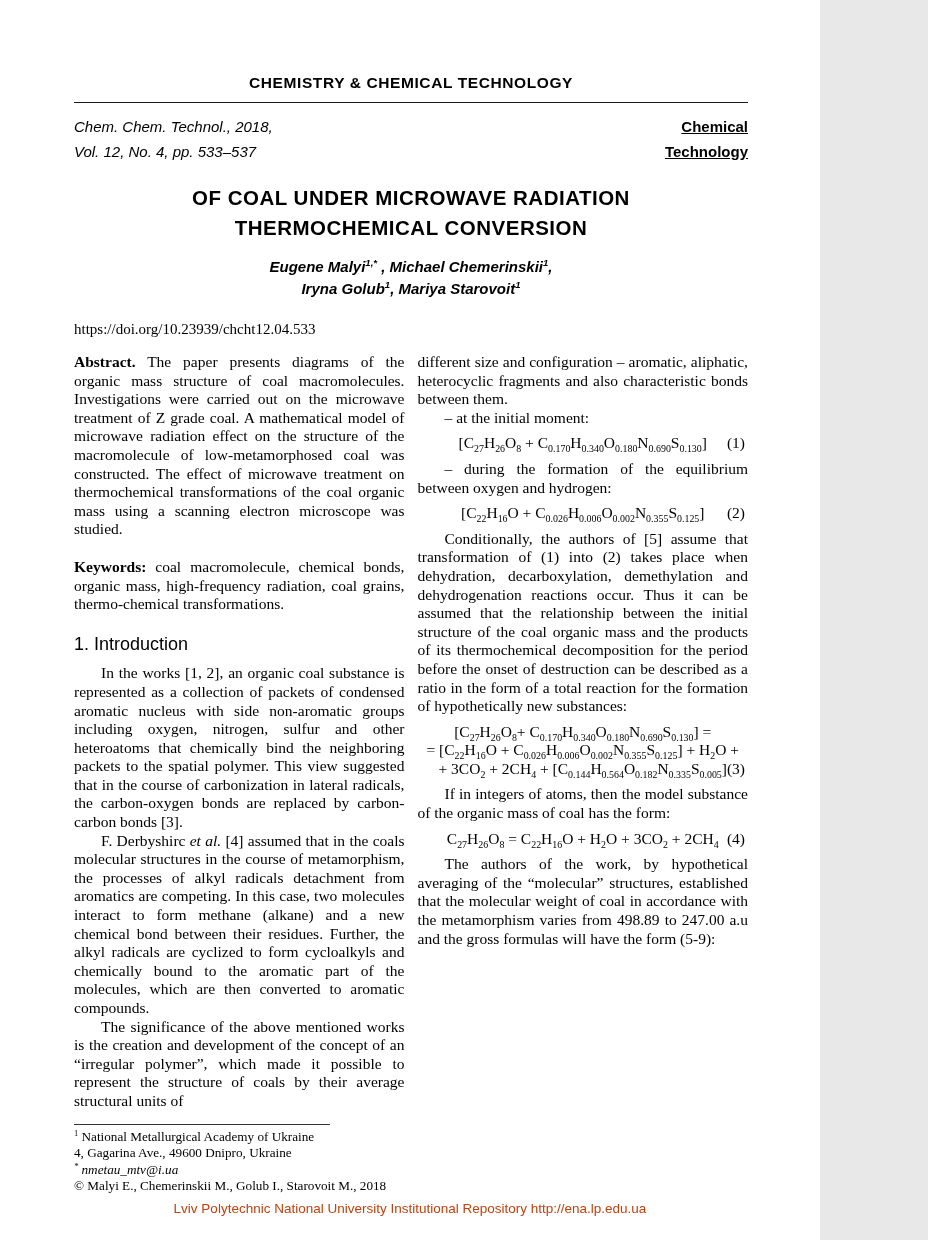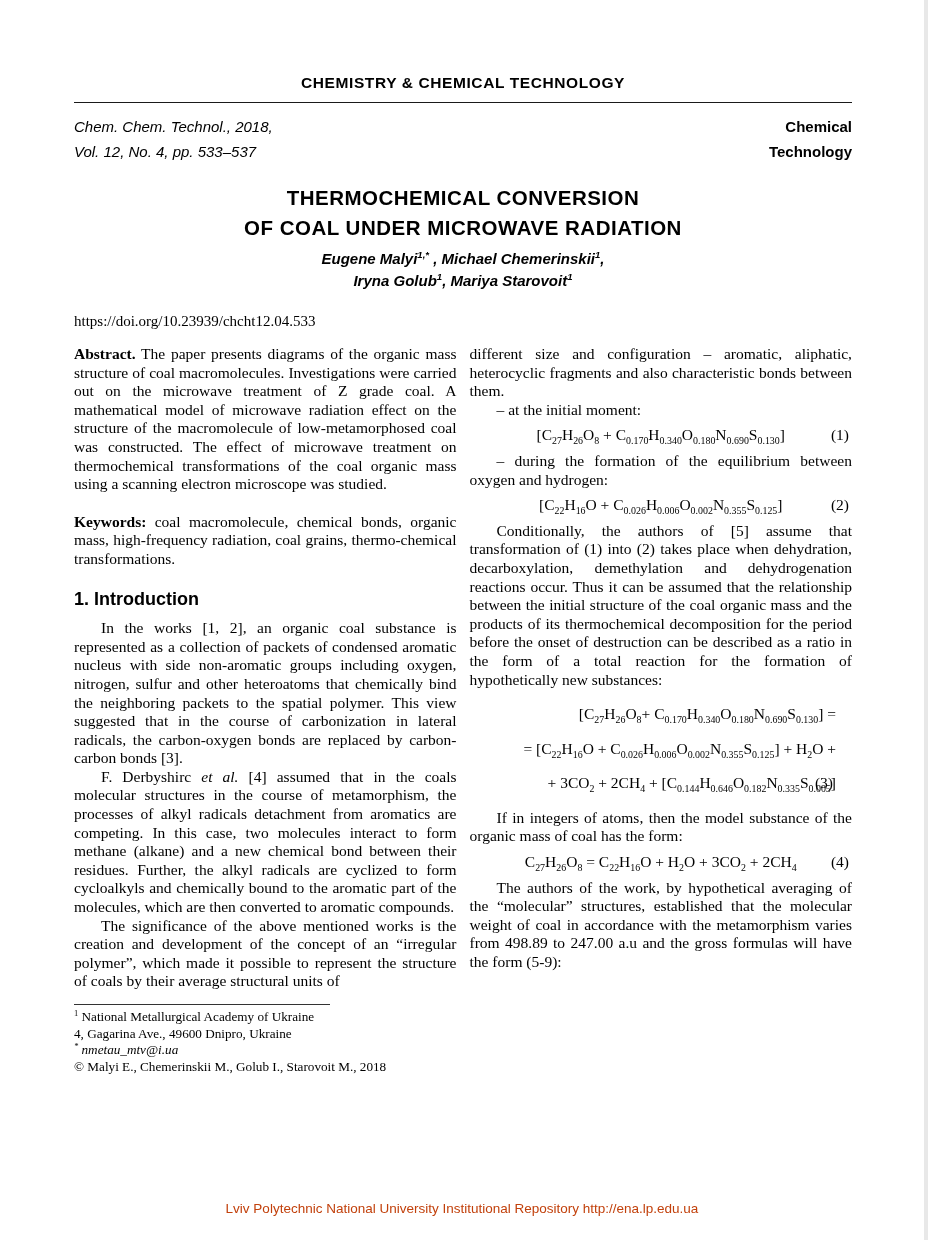--- a/index.html
+++ b/index.html
@@ -4,21 +4,21 @@
 <style>
   * { margin: 0; padding: 0; box-sizing: border-box; }
   html, body { background: #e8e8e8; }
   body {
     width: 928px;
     font-family: "Liberation Serif", serif;
     color: #000;
   }
   .page {
     position: relative;
-    width: 924px;
+    width: 820px;
     height: 1240px;
     background: #ffffff;
     padding: 74px 72px 0 74px;
     overflow: hidden;
   }
   .running-head {
     text-align: center;
     font-family: "Liberation Sans", sans-serif;
     font-weight: bold;
     font-size: 15.5px;
@@ -32,68 +32,68 @@
   .journal-row {
     display: flex;
     justify-content: space-between;
     margin-top: 11px;
     font-family: "Liberation Sans", sans-serif;
     font-size: 15px;
     line-height: 25px;
     align-items: center;
   }
   .journal-citation { font-style: italic; }
-  .journal-name { font-weight: bold; text-align: right; }
+  .journal-name { font-weight: bold; text-align: right; text-decoration: underline; }
   .paper-title {
     text-align: center;
     font-family: "Liberation Sans", sans-serif;
     font-weight: bold;
     font-size: 20.5px;
     line-height: 30px;
     letter-spacing: 0.5px;
     margin-top: 19px;
   }
   .authors {
     text-align: center;
     font-family: "Liberation Sans", sans-serif;
     font-weight: bold;
     font-style: italic;
     font-size: 15px;
     line-height: 22px;
-    margin-top: 5px;
+    margin-top: 13px;
   }
   .doi { font-size: 15px; margin-top: 21px; }
   .columns { display: flex; gap: 13px; margin-top: 15px; }
   .col {
     flex: 1;
     min-width: 0;
     font-size: 15.5px;
     line-height: 18.6px;
     text-align: justify;
   }
   .col p.indent { text-indent: 27px; }
   .kw { margin-top: 19px; }
   .section-heading {
     font-family: "Liberation Sans", sans-serif;
-    font-weight: bold;
+    font-weight: normal;
     font-size: 18px;
     text-align: left;
     margin: 21px 0 11px 0;
   }
   .lead { font-weight: bold; }
   .it { font-style: italic; }
   .eq {
     position: relative;
     text-align: center;
     margin: 7px 0;
     text-indent: 0;
   }
   .eq .eq-num { position: absolute; right: 3px; }
   .eq-block { margin: 7px 0; }
-  .eq-block .eq { margin: 16px; text-align: right; }
+  .eq-block .eq { margin: 0; }
   sub { font-size: 0.64em; line-height: 0; }
   sup { font-size: 0.64em; line-height: 0; }
   .footnote-rule {
     border: none;
     border-top: 1.2px solid #333;
     width: 256px;
     margin: 13px 0 4px 0;
   }
   .footnotes {
     font-size: 13.2px;
@@ -124,22 +124,22 @@
       <div>Chem. Chem. Technol., 2018,</div>
       <div>Vol. 12, No. 4, pp. 533–537</div>
     </div>
     <div class="journal-name">
       <div>Chemical</div>
       <div>Technology</div>
     </div>
   </div>
 
   <div class="paper-title">
+    <div>OF COAL UNDER MICROWAVE RADIATION</div>
     <div>THERMOCHEMICAL CONVERSION</div>
-    <div>OF COAL UNDER MICROWAVE RADIATION</div>
   </div>
 
   <div class="authors">
     <div>Eugene Malyi<sup>1,*</sup> , Michael Chemerinskii<sup>1</sup>,</div>
     <div>Iryna Golub<sup>1</sup>, Mariya Starovoit<sup>1</sup></div>
   </div>
 
   <div class="doi">https://doi.org/10.23939/chcht12.04.533</div>
 
   <div class="columns">
@@ -174,21 +174,21 @@
 
       <p class="indent">– during the formation of the equilibrium between oxygen and hydrogen:</p>
 
       <div class="eq"><span>[C<sub>22</sub>H<sub>16</sub>O + C<sub>0.026</sub>H<sub>0.006</sub>O<sub>0.002</sub>N<sub>0.355</sub>S<sub>0.125</sub>]</span><span class="eq-num">(2)</span></div>
 
       <p class="indent">Conditionally, the authors of [5] assume that transformation of (1) into (2) takes place when dehydration, decarboxylation, demethylation and dehydrogenation reactions occur. Thus it can be assumed that the relationship between the initial structure of the coal organic mass and the products of its thermochemical decomposition for the period before the onset of destruction can be described as a ratio in the form of a total reaction for the formation of hypothetically new substances:</p>
 
       <div class="eq-block">
         <div class="eq">[C<sub>27</sub>H<sub>26</sub>O<sub>8</sub>+ C<sub>0.170</sub>H<sub>0.340</sub>O<sub>0.180</sub>N<sub>0.690</sub>S<sub>0.130</sub>] =</div>
         <div class="eq">= [C<sub>22</sub>H<sub>16</sub>O + C<sub>0.026</sub>H<sub>0.006</sub>O<sub>0.002</sub>N<sub>0.355</sub>S<sub>0.125</sub>] + H<sub>2</sub>O +</div>
-        <div class="eq"><span>+ 3CO<sub>2</sub> + 2CH<sub>4</sub> + [C<sub>0.144</sub>H<sub>0.646</sub>O<sub>0.182</sub>N<sub>0.335</sub>S<sub>0.005</sub>]</span><span class="eq-num">(3)</span></div>
+        <div class="eq"><span>+ 3CO<sub>2</sub> + 2CH<sub>4</sub> + [C<sub>0.144</sub>H<sub>0.564</sub>O<sub>0.182</sub>N<sub>0.335</sub>S<sub>0.005</sub>]</span><span class="eq-num">(3)</span></div>
       </div>
 
       <p class="indent">If in integers of atoms, then the model substance of the organic mass of coal has the form:</p>
 
       <div class="eq"><span>C<sub>27</sub>H<sub>26</sub>O<sub>8</sub> = C<sub>22</sub>H<sub>16</sub>O + H<sub>2</sub>O + 3CO<sub>2</sub> + 2CH<sub>4</sub></span><span class="eq-num">(4)</span></div>
 
       <p class="indent">The authors of the work, by hypothetical averaging of the “molecular” structures, established that the molecular weight of coal in accordance with the metamorphism varies from 498.89 to 247.00 a.u and the gross formulas will have the form (5-9):</p>
     </div>
 
   </div>

